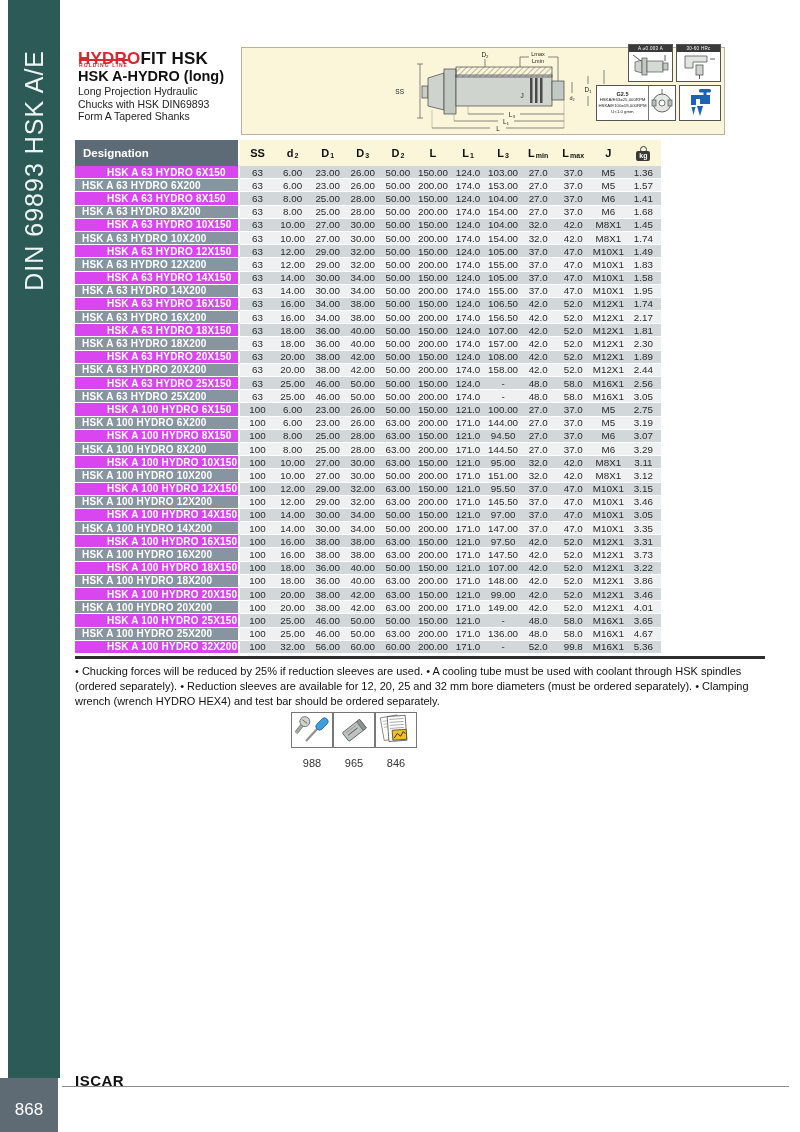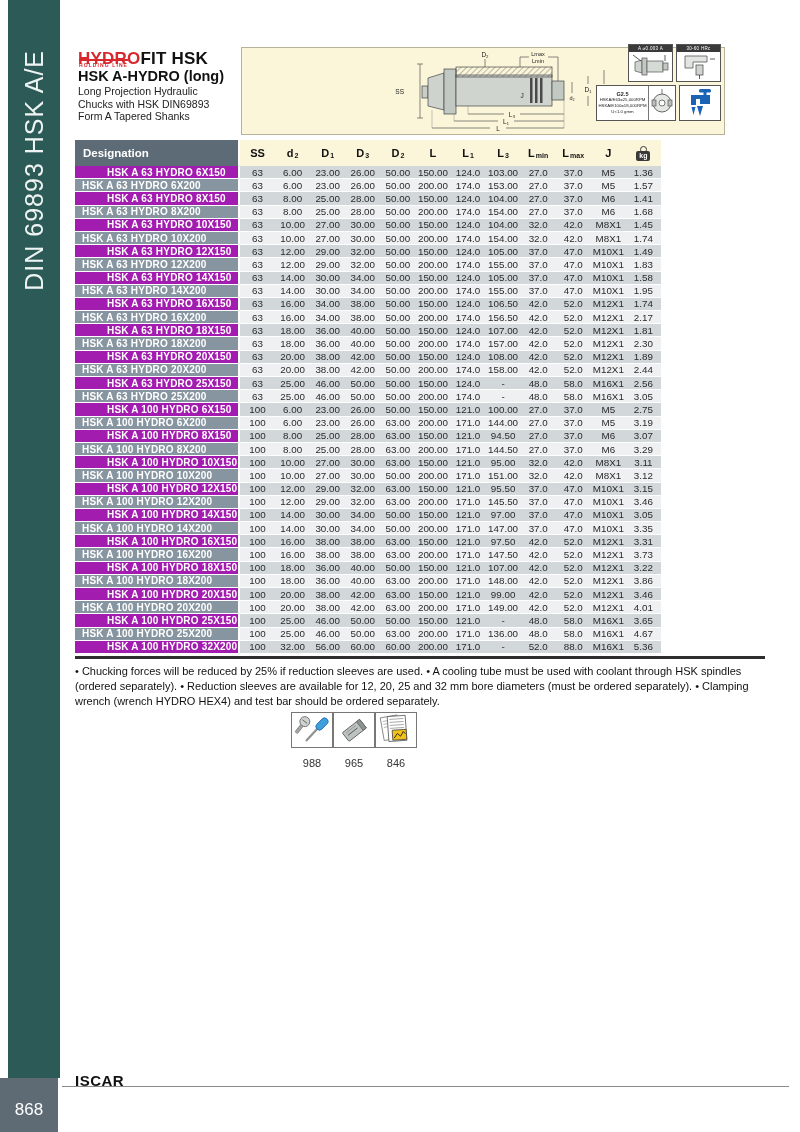--- a/index.html
+++ b/index.html
@@ -42,21 +42,21 @@
   .thead { display:flex; height:26px; }
   .des-hcell { width:165px; background:#5d6b76; color:#fff; font-weight:bold; font-size:11.5px; display:flex; align-items:center; padding-left:8px; border-right:2px solid #fff; }
   .hband { flex:1; background:#fbf6da; display:flex; }
   .hcell { flex:1; display:flex; align-items:center; justify-content:center; font-weight:bold; font-size:11px; color:#111; }
   .hmain { font-weight:bold; }
   .hsub { font-size:7px; font-weight:bold; align-self:center; margin-top:5px; margin-left:1px; }
   .tbody { display:flex; flex-direction:column; }
   .trow { display:flex; height:13.2px; }
   .dcell { width:165px; color:#fff; font-weight:bold; font-size:10px; letter-spacing:0.2px; display:flex; align-items:center; padding-left:7px; border-right:2px solid #fff; border-bottom:1px solid #fff; white-space:nowrap; overflow:hidden; }
   .ncell { flex:1; font-size:9.8px; color:#2a2a2a; display:flex; align-items:center; justify-content:center; border-bottom:1px solid #fff; white-space:nowrap; }
-  .r-odd .dcell { background:#a21caf;padding-left:32px; }
+  .r-odd .dcell { background:#d946ef;padding-left:32px; }
   .r-even .dcell { background:#8795a0; }
   .r-odd .ncell { background:#d2d7da; }
   .r-even .ncell { background:#eef0f1; }
   .kgicon { position:relative; display:inline-block; width:14px; height:10px; background:#3a3a3a; border-radius:2px; margin-top:6px; }
   .kgicon::before { content:''; position:absolute; top:-5px; left:4px; width:5px; height:5px; border:1.4px solid #3a3a3a; border-radius:50%; }
   .kgtxt { color:#fff; font-size:7px; font-weight:bold; line-height:10px; display:block; text-align:center; }
 
   .thick-rule { position:absolute; left:75px; top:656px; width:690px; height:3px; background:#2e2e2e; }
 
   
@@ -805,21 +805,21 @@
         <div class="dcell">HSK A 100 HYDRO 32X200</div>
         <div class="ncell">100</div>
         <div class="ncell">32.00</div>
         <div class="ncell">56.00</div>
         <div class="ncell">60.00</div>
         <div class="ncell">60.00</div>
         <div class="ncell">200.00</div>
         <div class="ncell">171.0</div>
         <div class="ncell">-</div>
         <div class="ncell">52.0</div>
-        <div class="ncell">88.0</div>
+        <div class="ncell">99.8</div>
         <div class="ncell">M16X1</div>
         <div class="ncell">5.36</div>
       </div>
     </div>
 </div>
 <div class="thick-rule"></div>
 
 <div class="notes">
   <span>• Chucking forces will be reduced by 25% if reduction sleeves are used.   •  A cooling tube must be used with coolant through HSK spindles (ordered separately).</span>
   <span>•  Reduction sleeves are available for 12, 20, 25 and 32 mm bore diameters (must be ordered separately).  •  Clamping wrench (wrench HYDRO HEX4) and test bar should be ordered separately.</span>

